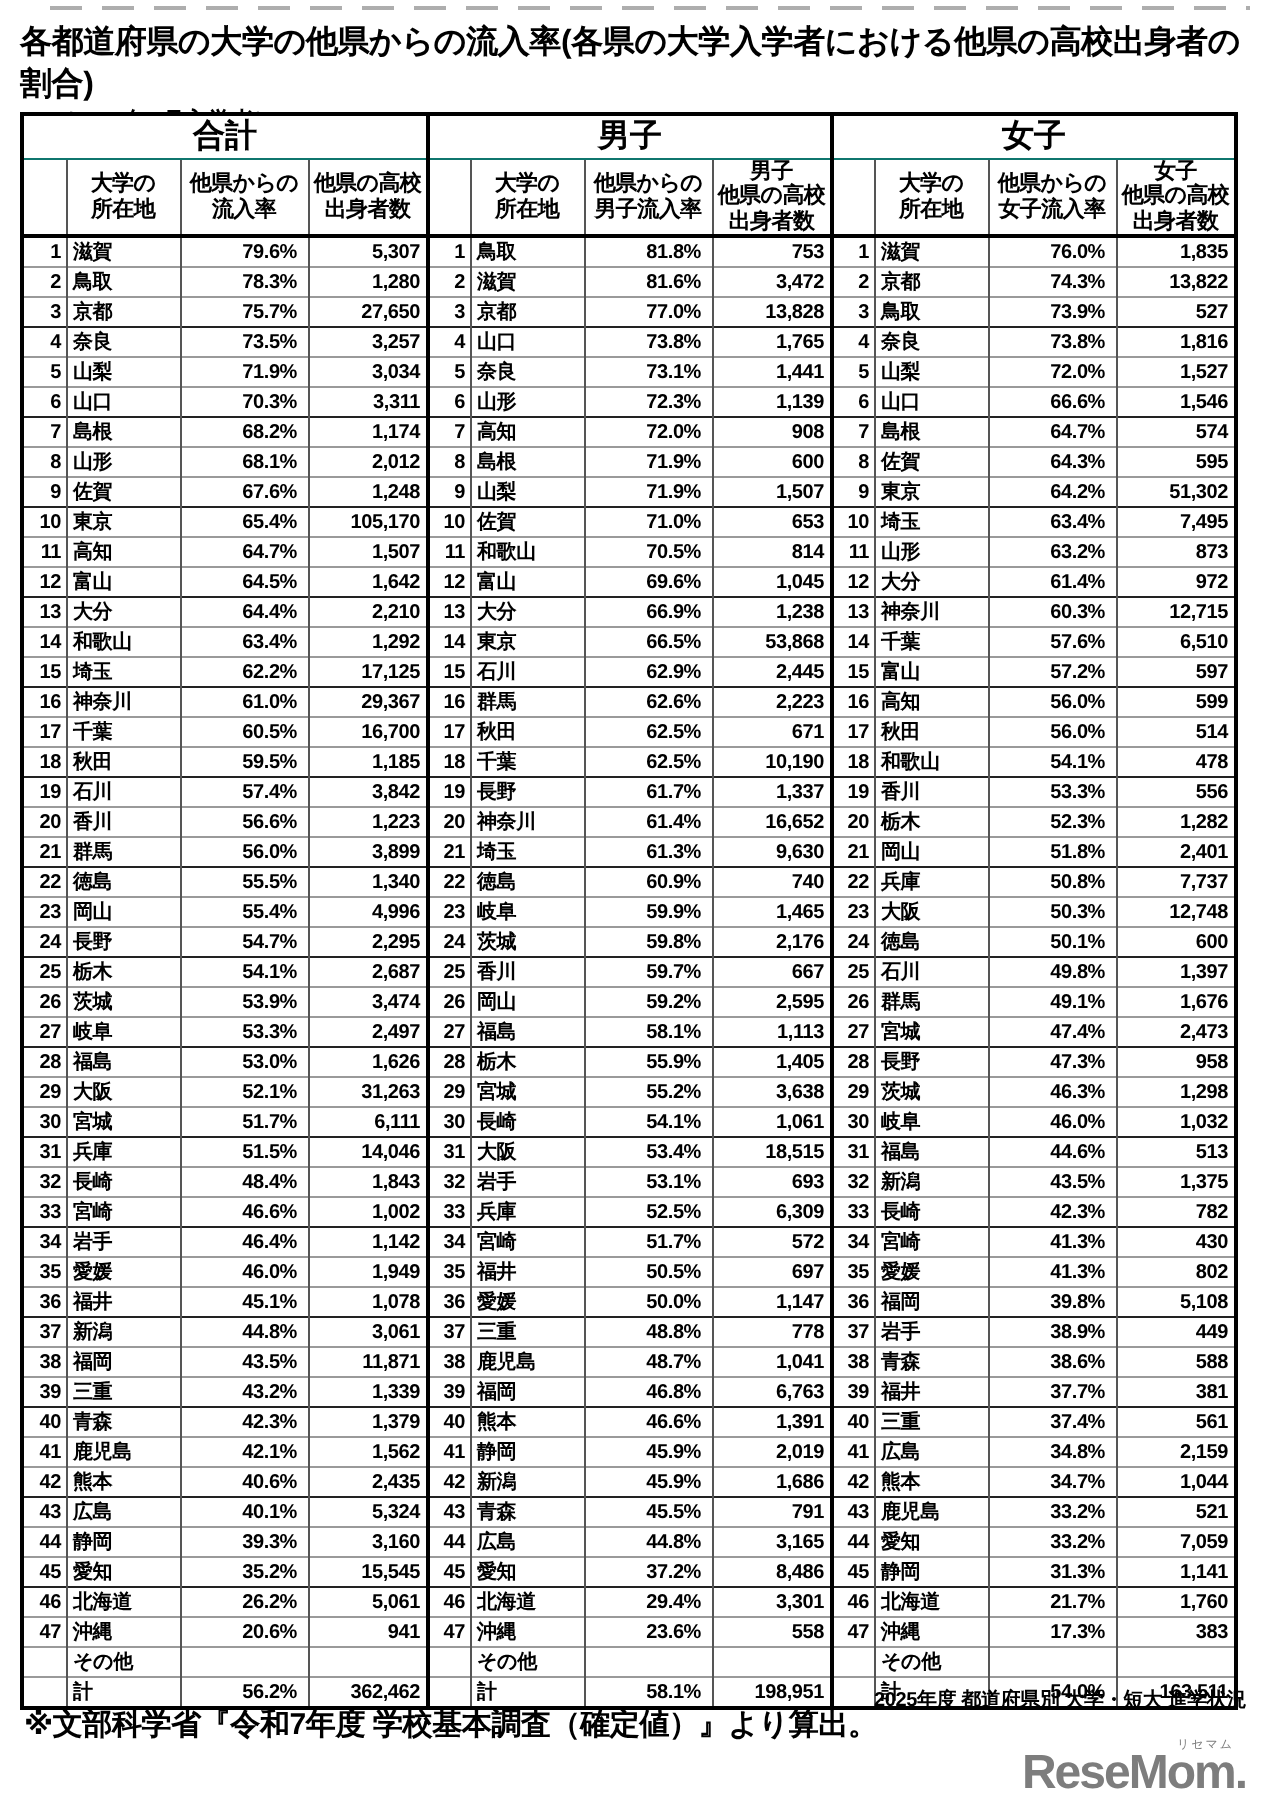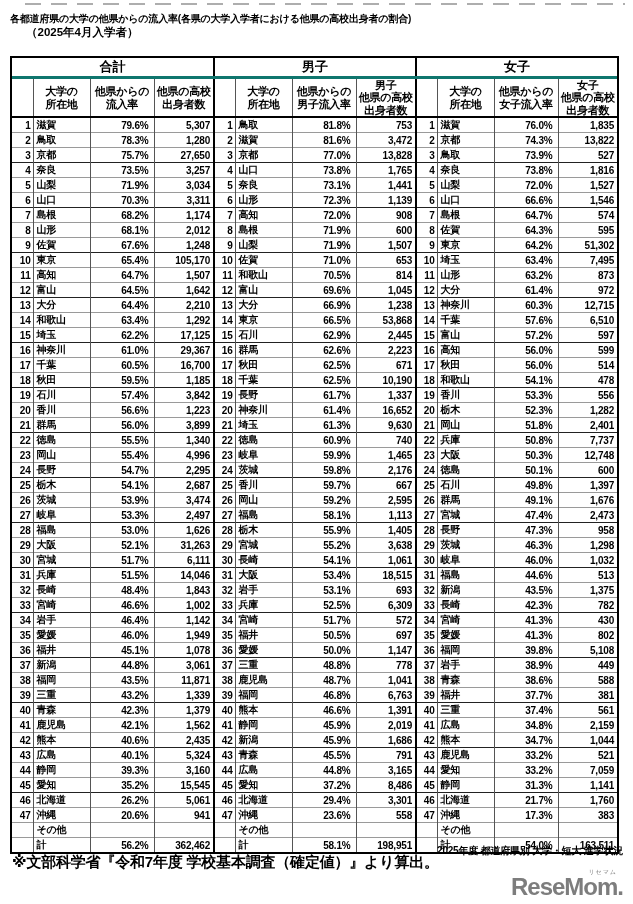--- a/index.html
+++ b/index.html
@@ -7,34 +7,34 @@
     width:633px;height:904px;position:relative;overflow:hidden;
     font-family:"Liberation Sans","DejaVu Sans",sans-serif;
     color:#000;-webkit-font-smoothing:antialiased;
   }
   .scan-artifact{
     position:absolute;top:3px;left:25px;right:8px;height:2px;
     background:repeating-linear-gradient(90deg,#4a4a4a 0 16px,transparent 16px 26px);
     opacity:.45;
   }
   .titles{position:absolute;left:10px;top:12px;line-height:1.3;}
-  .title-main{font-size:10px;font-weight:bold;letter-spacing:-0.2px;}
+  .title-main{font-size:16px;font-weight:bold;letter-spacing:-0.2px;}
   .title-sub{font-size:11.5px;font-weight:bold;margin-left:16px;}
 
   .table-wrap{
     position:absolute;left:10px;top:56px;
     display:flex;border:2px solid #000;background:#fff;
   }
   .section-table{border-collapse:collapse;table-layout:fixed;}
   .section-table + .section-table{border-left:2px solid #000;}
   col.c0{width:21px;} col.c1{width:57px;} col.c2{width:64px;} col.c3{width:59px;}
 
   .group-row th{
-    font-size:13px;font-weight:bold;text-align:center;height:16px;
-    border-bottom:3px solid #0f766e;padding:0;
+    font-size:16px;font-weight:bold;text-align:center;height:16px;
+    border-bottom:1px solid #0f766e;padding:0;
   }
   .sub-row th{
     font-size:11px;font-weight:bold;text-align:center;vertical-align:middle;
     height:37px;border-bottom:2px solid #000;padding:0;
     white-space:pre-line;line-height:1.12;letter-spacing:-0.3px;
   }
   .sub-row th + th{border-left:1px solid #555;}
 
   tbody td{
     font-size:10px;font-weight:600;height:14px;padding:0 2px;

